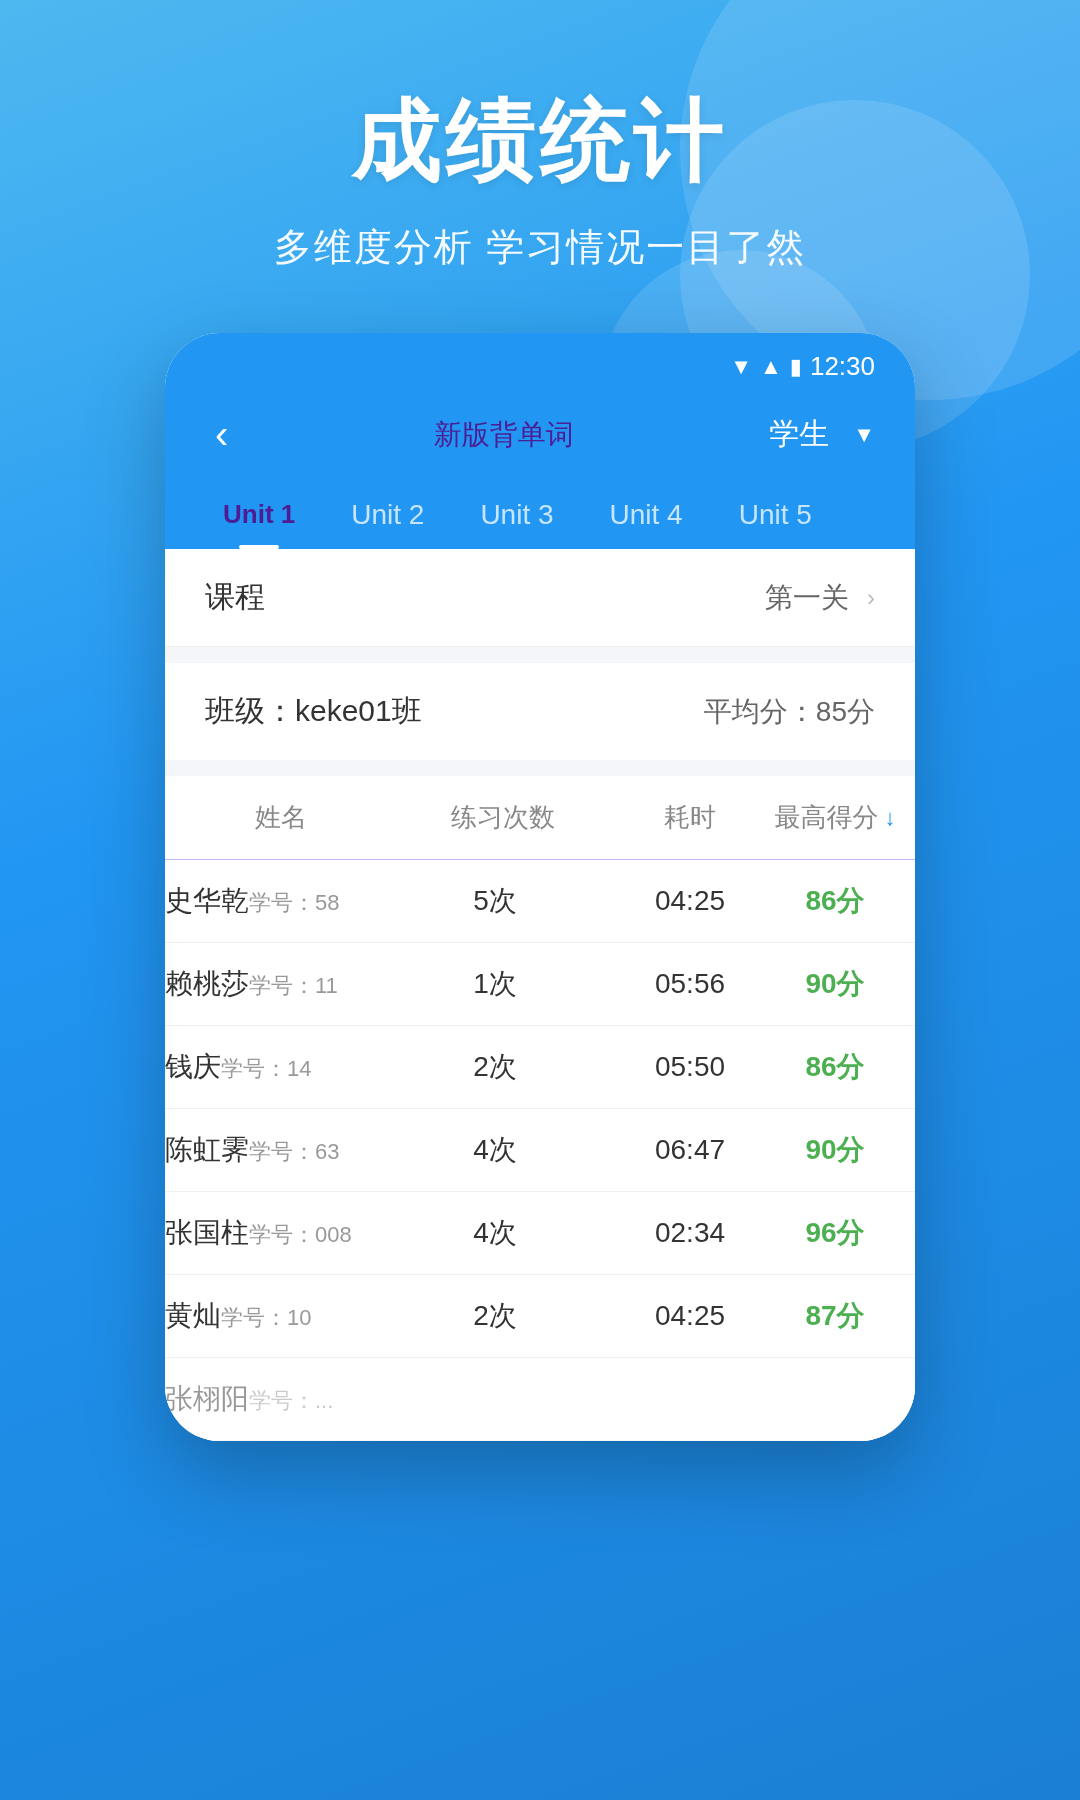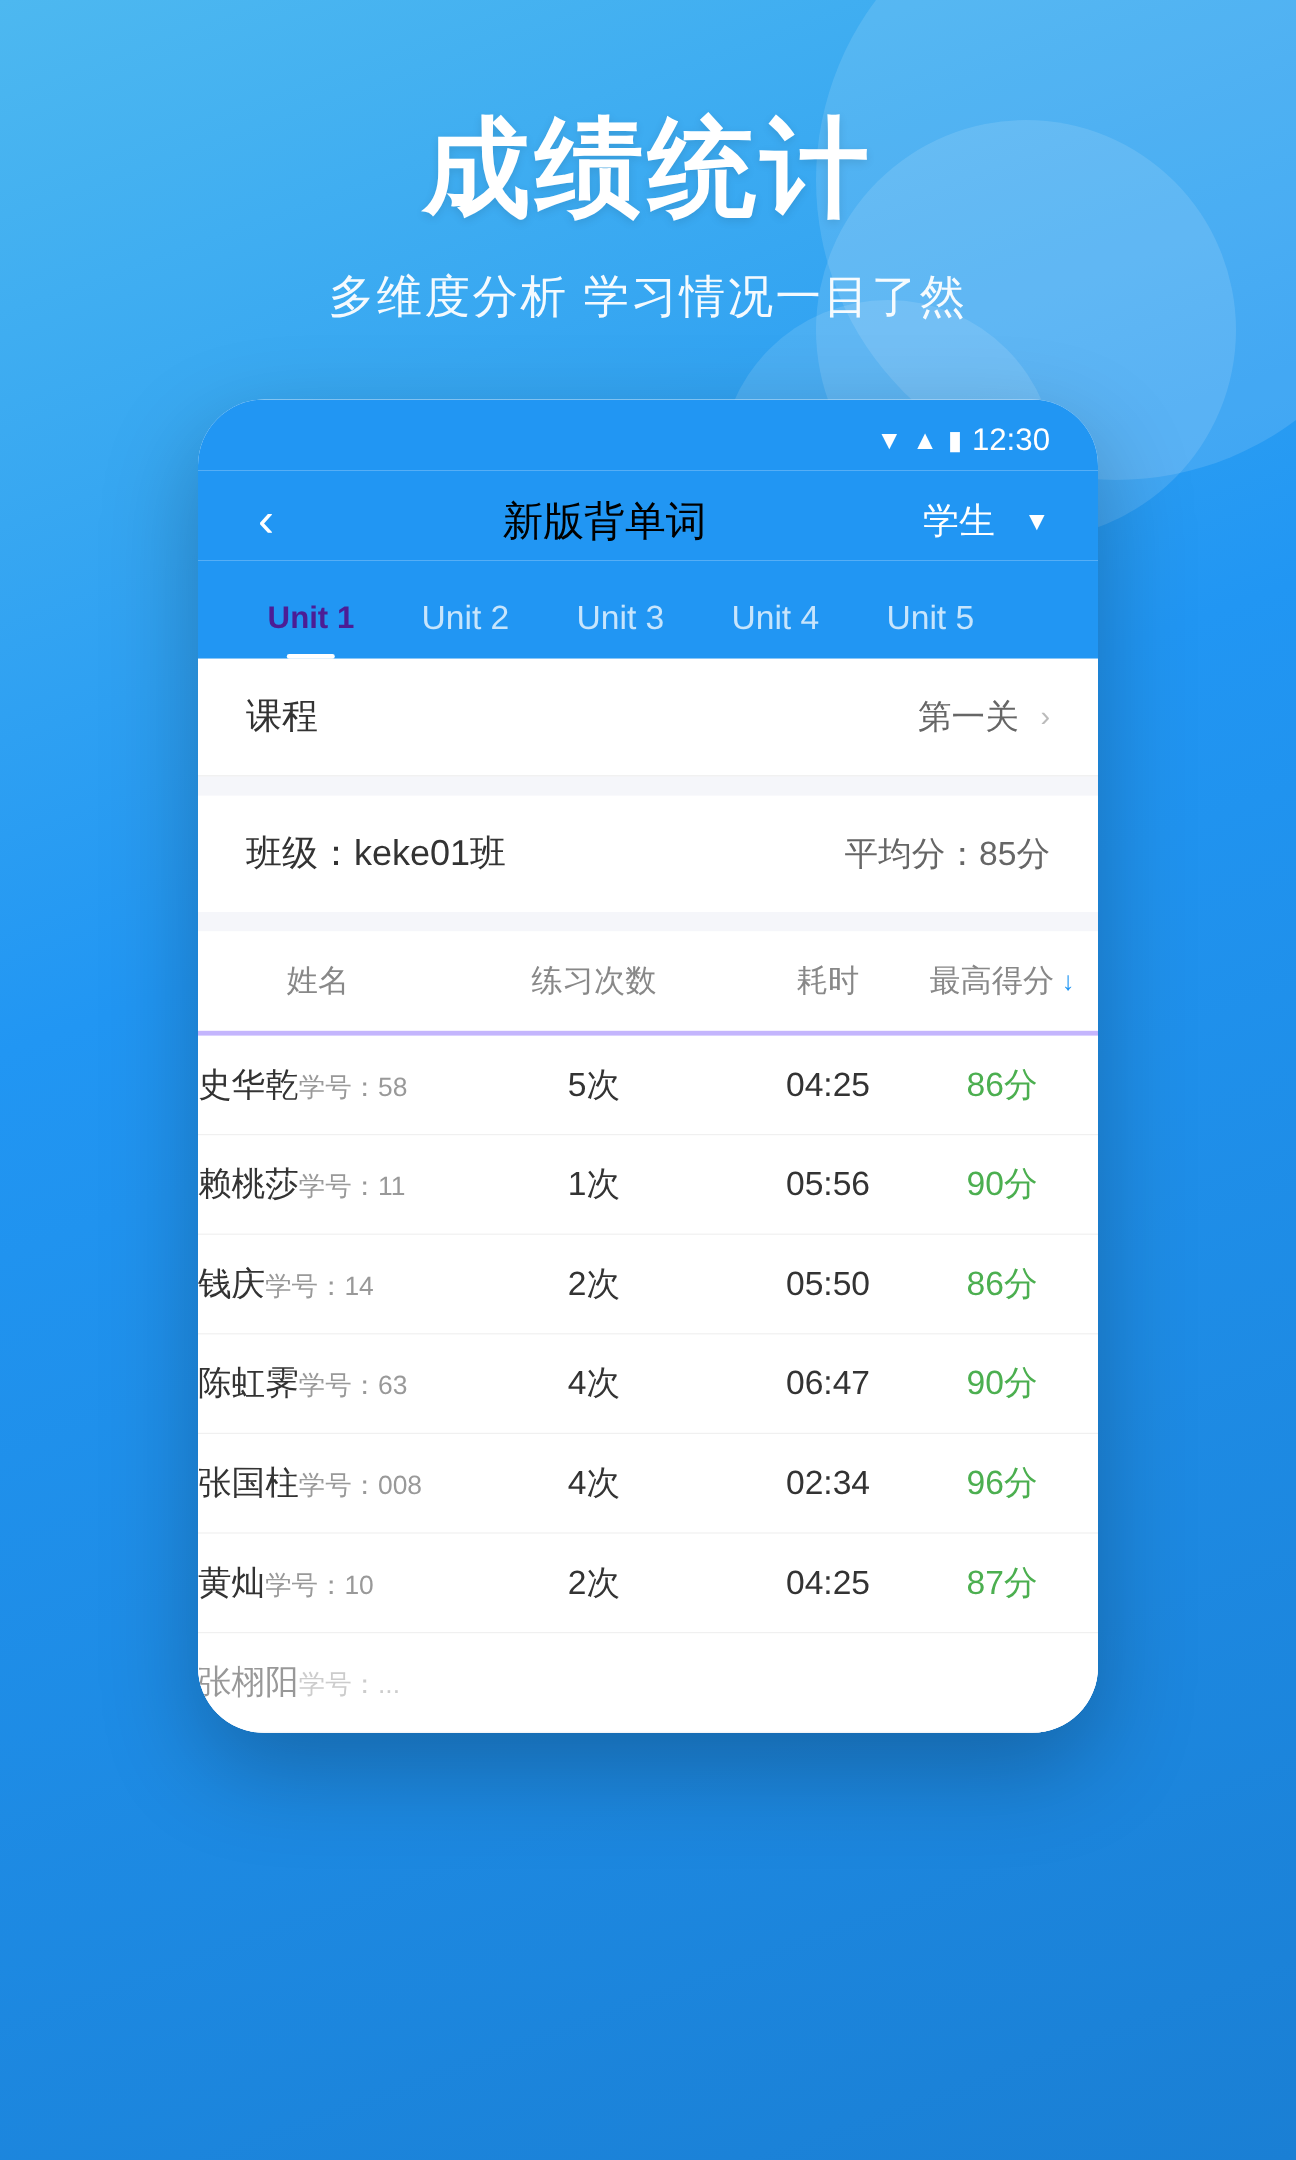--- a/index.html
+++ b/index.html
@@ -108,22 +108,22 @@
 
     .nav-back {
       color: white;
       font-size: 40px;
       font-weight: 300;
       cursor: pointer;
       padding: 10px;
     }
 
     .nav-title {
-      color: #000000;
-      font-size: 34px;
+      color: #4c1d95;
+      font-size: 28px;
       font-weight: 500;
     }
 
     .nav-right {
       display: flex;
       align-items: center;
       gap: 24px;
       color: white;
       font-size: 30px;
       cursor: pointer;
@@ -229,21 +229,22 @@
 
     
     .table-container {
       background: white;
       margin-top: 16px;
     }
 
     .table-header {
       display: grid;
       grid-template-columns: 200px 1fr 130px 160px;
-      border-bottom: 4px solid #c4b5fd;
+      border-bottom: 1px solid #c4b5fd;
+      padding-left: 16px;
     }
 
     .th {
       padding: 24px 0;
       font-size: 26px;
       color: #888;
       text-align: center;
     }
 
     .th-sort {
@@ -286,20 +287,21 @@
     .student-id {
       font-size: 22px;
       color: #999;
       margin-top: 4px;
     }
 
     .td-score {
       color: #4caf50;
       font-size: 28px;
       text-align: center;
+      font-weight: bold;
     }
 
     .td-count, .td-time {
       color: #333;
       font-size: 28px;
       text-align: center;
     }
   </style>
 </head>
 <body>

